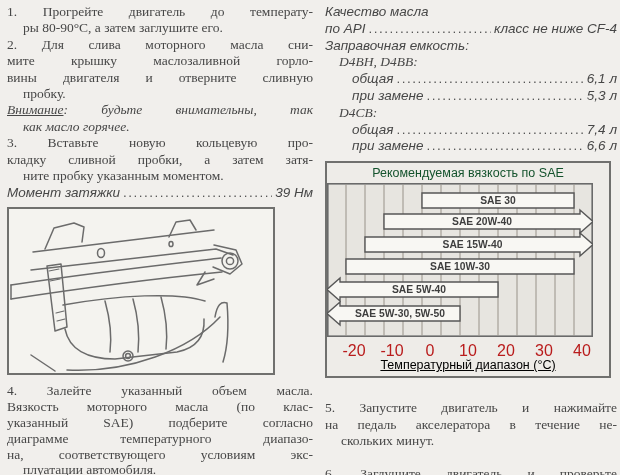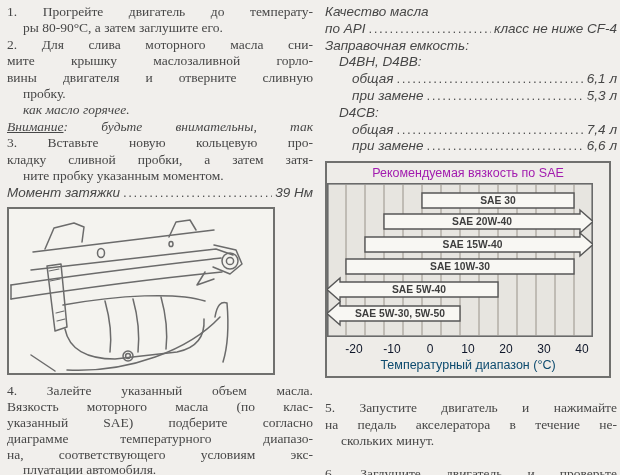--- a/index.html
+++ b/index.html
@@ -28,33 +28,33 @@
 
   
   .figure {
     margin-top:5px; width:264px; height:164px;
     border:2px solid #70706e; background:#f4f3ef;
   }
   .figure svg { display:block; width:100%; height:100%; }
 
   
   .spec { font-size:13.5px; line-height:16.8px; font-style:italic; }
-  .ind1 { padding-left:14px; }
+  .ind1 { padding-left:14px;font-family:Liberation Serif, serif; }
   .ind2 { padding-left:27px; }
 
   
   .chart-box {
     margin-top:6px; width:282px; border:2px solid #70706e;
     background:#eeece8; padding:1px 0 2px;
   }
-  .chart-title { text-align:center; font-size:12.5px; color:#a21caf; padding:2px 0 3px; }
+  .chart-title { text-align:center; font-size:12.5px; color:#14532d; padding:2px 0 3px; }
   .plot-wrap { width:308px; margin:0 auto; }
-  .ticks { position:relative; width:266px; height:15px; margin:1px auto 0; font-size:12px; color:#0f172a; }
+  .ticks { position:relative; width:266px; height:15px; margin:1px auto 0; font-size:16px; color:#b91c1c; }
   .tick { position:absolute; top:0; transform:translateX(-50%); }
-  .axis-title { text-align:center; font-size:12.5px; color:#0c4a6e; padding:1px 0 2px; }
+  .axis-title { text-align:center; font-size:12.5px; color:#000000; padding:1px 0 2px;text-decoration:underline; }
 
   .step5 { margin-top:22px; }
   .step6 { margin-top:17px; }
   .step4 { margin-top:8px; }
   .step4 .jline, .step4 .jline.last { line-height:15.9px; }
   .torque { margin-top:1px; }
 </style>
 </head>
 <body>
 
@@ -64,22 +64,22 @@
       <div class="jline last">ры 80-90°C, а затем заглушите его.</div>
     </div>
   <div class="para">
       <div class="jline">2. Для слива моторного масла сни-</div>
       <div class="jline">мите крышку маслозаливной горло-</div>
       <div class="jline">вины двигателя и отверните сливную</div>
       <div class="jline last">пробку.</div>
     </div>
 
   <div class="para italic">
+    <div class="jline"><span class="u">Внимание</span><span>: будьте внимательны, так</span></div>
     <div class="jline last">как масло горячее.</div>
-    <div class="jline"><span class="u">Внимание</span><span>: будьте внимательны, так</span></div>
   </div>
 
   <div class="para">
       <div class="jline">3. Вставьте новую кольцевую про-</div>
       <div class="jline">кладку сливной пробки, а затем затя-</div>
       <div class="jline last">ните пробку указанным моментом.</div>
     </div>
 
   <div class="para italic leaderline torque">
     <span>Момент затяжки</span>

